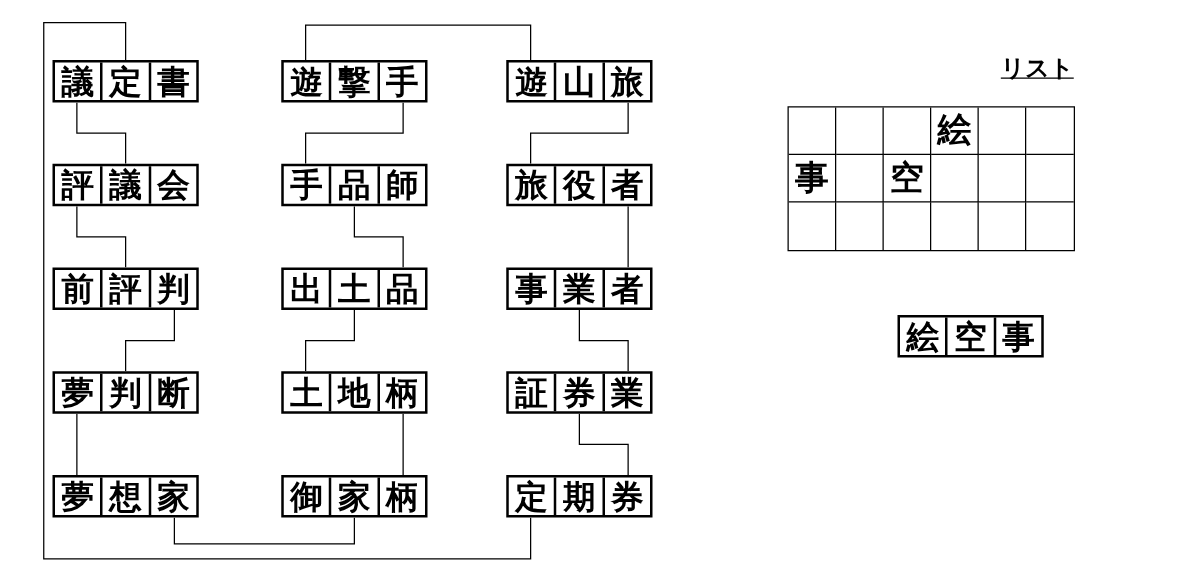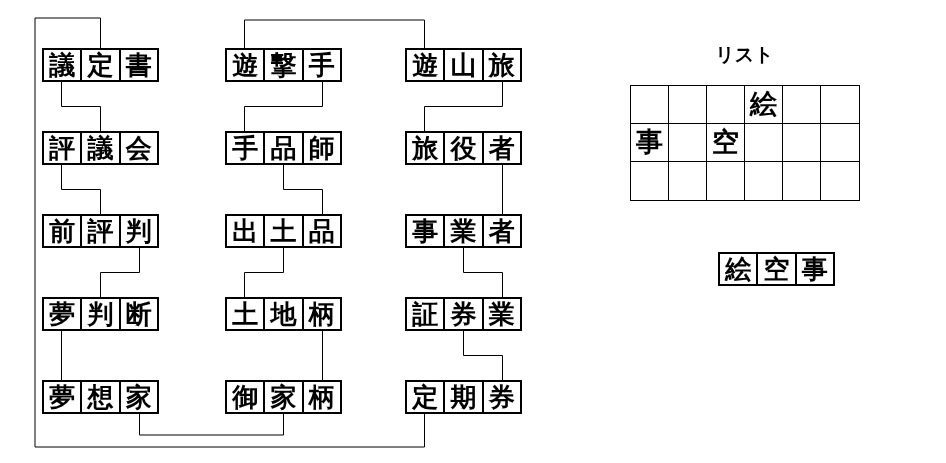--- a/index.html
+++ b/index.html
@@ -31,23 +31,24 @@
     font-size: 26px;
     font-weight: bold;
     line-height: 1;
   }
   .word-box .cell:last-child { border-right: 0; }
   .list-label {
     position: absolute;
     left: 630px;
     top: 42px;
     width: 229px;
-    text-align: center;
+    text-align: right;
     font-size: 19px;
     font-weight: bold;
+    text-decoration: underline;
   }
   .list-grid {
     position: absolute;
     left: 630px;
     top: 85px;
     display: grid;
     grid-template-columns: repeat(6, 38px);
     grid-auto-rows: 38px;
     border: 1px solid #000;
     background: #fff;

